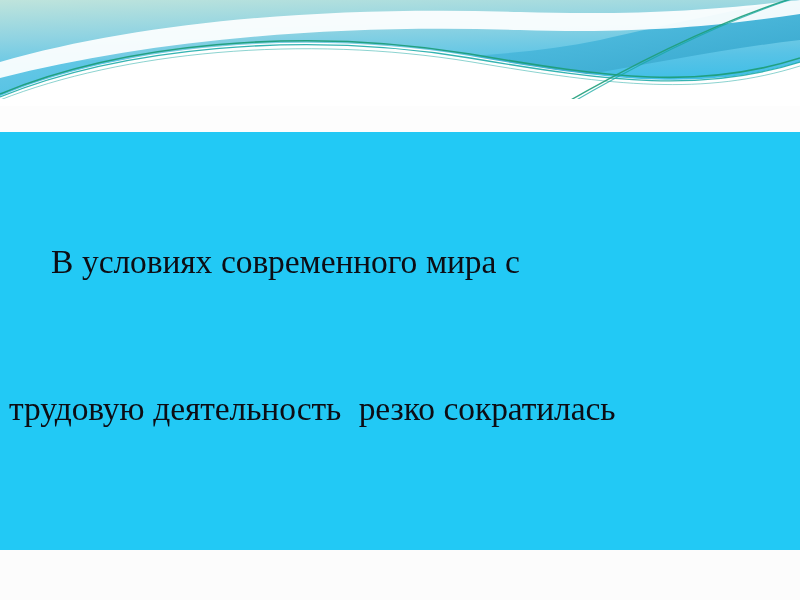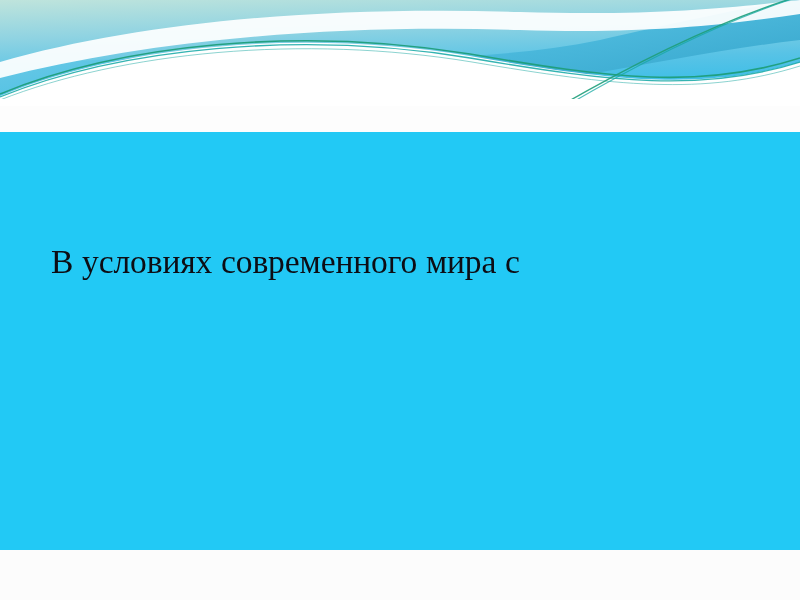--- a/index.html
+++ b/index.html
@@ -118,20 +118,21 @@
       <path d="M560,106 C640,60 720,20 800,-4" fill="none" stroke="#1f9e7a" stroke-width="1.4" opacity="0.9"></path>
       <path d="M566,106 C648,58 728,18 808,-6" fill="none" stroke="#16a8a2" stroke-width="1.1" opacity="0.75"></path>
 
       <rect x="0" y="99" width="800" height="7" fill="#ffffff"></rect>
     </svg>
   </div>
 
   <div class="content-block">
     <p class="body-text">
       <span class="para-line first">В условиях современного мира с</span>
+      <span class="para-line">трудовую деятельность  резко сократилась</span>
       
       
       
       
       
       
     </p>
   </div>
 
   <div class="footer-band"></div>

